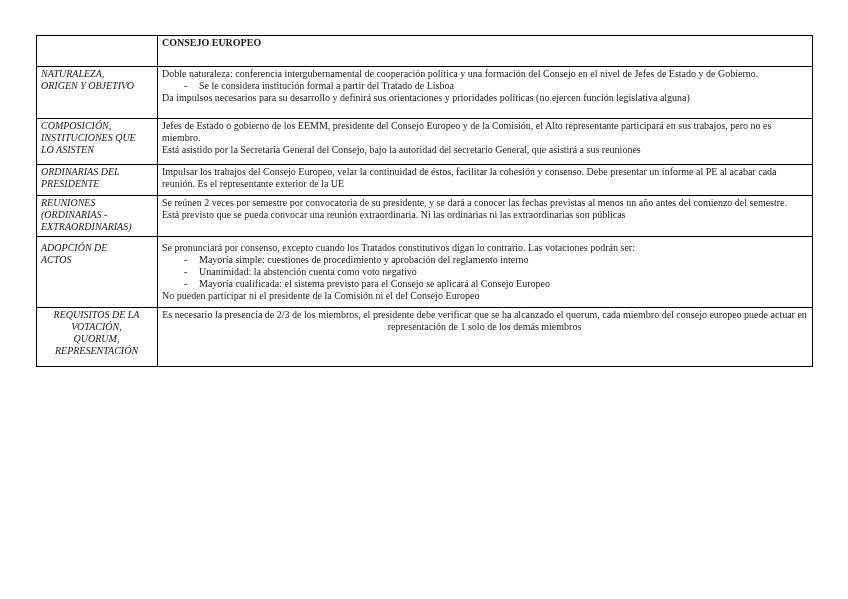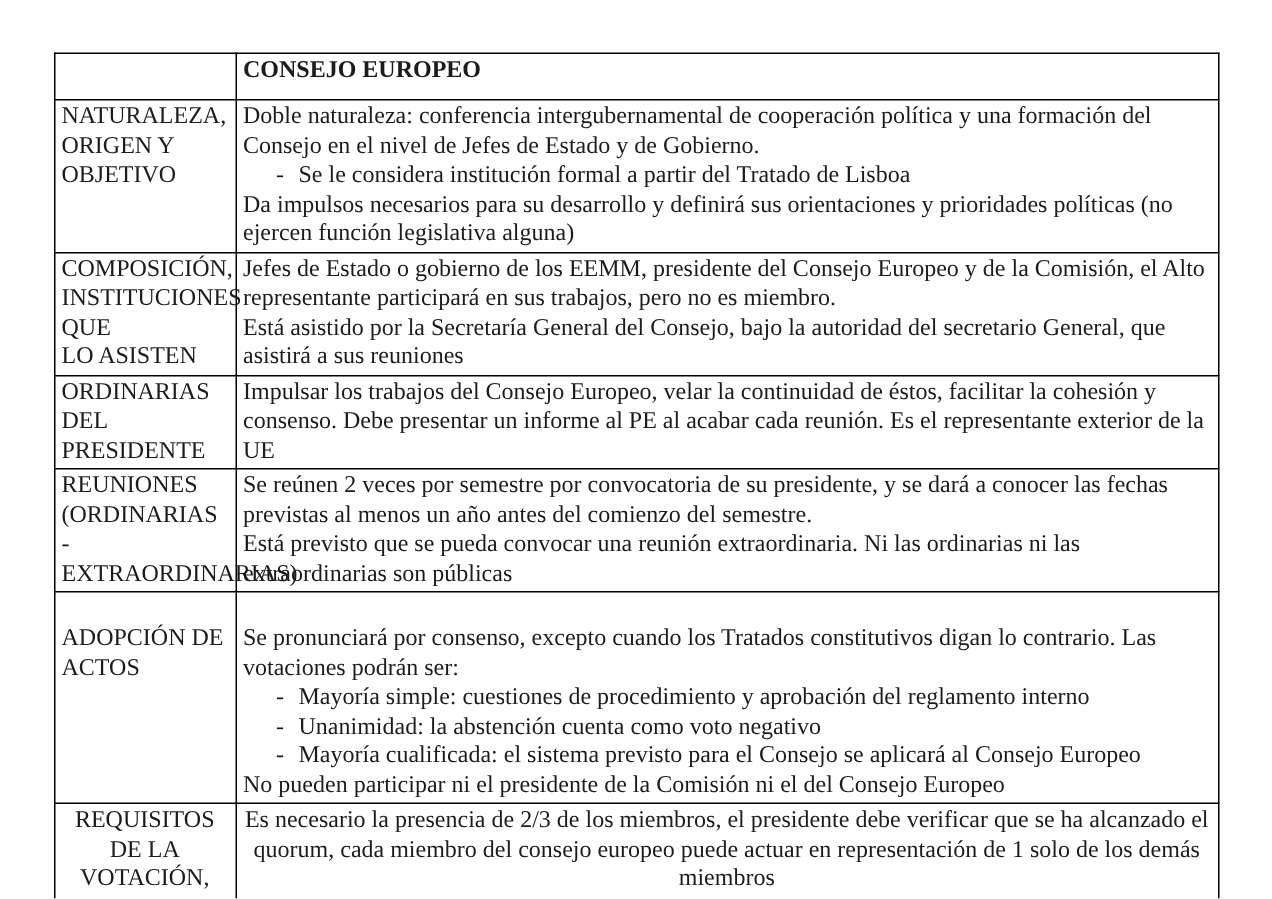--- a/index.html
+++ b/index.html
@@ -26,26 +26,27 @@
     left: 36px;
     top: 35px;
     width: 777px;
     border-collapse: collapse;
     table-layout: fixed;
   }
   td {
     border: 1px solid #000000;
     vertical-align: top;
     padding: 1px 5px 2px 4px;
-    font-size: 16px;
+    font-size: 10px;
     line-height: 1.22;
   }
   td.label-cell {
     width: 121px;
     white-space: pre-line;
+    font-style: italic;
   }
   td.content-cell .text-line {
     margin: 0;
   }
   .header-title {
     font-weight: bold;
   }
   .bullet-line {
     display: flex;
     padding-left: 22px;
@@ -56,21 +57,21 @@
   }
   
   tr.header-row td { height: 31px; }
   tr.row-0 td { height: 52px; }
   tr.row-1 td { height: 46px; }
   tr.row-2 td { height: 27px; }
   tr.row-3 td { height: 31px; }
   tr.row-4 td { height: 31px; }
   tr.row-5 td { height: 39px; }
   tr.row-6 td { height: 29px; }
-  tr.row-7 td { height: 71px; padding-top: 21px; }
+  tr.row-7 td { height: 71px; padding-top: 5px; }
   tr.row-8 td { height: 59px; text-align: center; }
 </style>
 </head>
 <body>
 
 <div class="page">
   <table class="doc-table">
     <tbody>
       <tr class="header-row">
         <td class="label-cell"></td>

